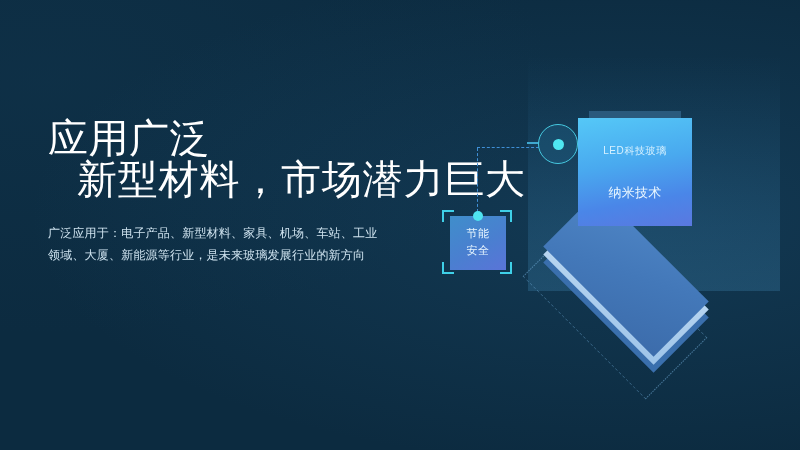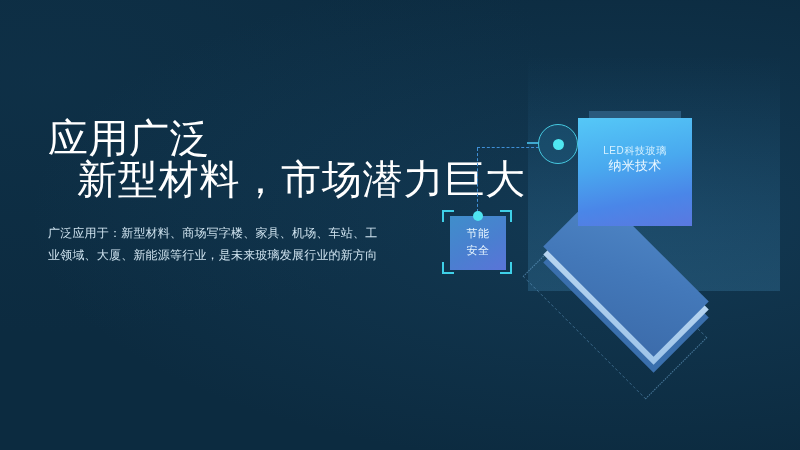--- a/index.html
+++ b/index.html
@@ -108,21 +108,21 @@
     width: 114px; height: 108px;
     background: linear-gradient(170deg, #55c8f7 0%, #49a9ef 42%, #4a86e8 74%, #5a78e0 100%);
     text-align: center;
     box-sizing: border-box;
     padding-top: 26px;
   }
   .panel-title {
     color: #d8f2ff;
     font-size: 10px;
     letter-spacing: 0.6px;
-    margin-bottom: 0;
+    margin-bottom: 27px;
   }
   .panel-feat {
     color: #ecf8ff;
     font-size: 13px;
     line-height: 16px;
     letter-spacing: 0.3px;
   }
   
   .badge-wrap { position: absolute; left: 442px; top: 210px; width: 72px; height: 66px; text-decoration: underline; }
   .badge {
@@ -192,21 +192,21 @@
 <div id="stage">
 
   <div class="bg-vignette"></div>
   <div class="light-column"></div>
 
   <div class="headline">
     <div class="l1">应用广泛</div>
     <div class="l2">新型材料，市场潜力巨大</div>
   </div>
 
-  <div class="body-copy">广泛应用于：新型材料、商场写字楼、家具、机场、车站、工业领域、大厦、新能源等行业，是未来玻璃发展行业的新方向</div>
+  <div class="body-copy">广泛应用于：电子产品、新型材料、家具、机场、车站、工业领域、大厦、新能源等行业，是未来玻璃发展行业的新方向</div>
 
   <div class="platform">
     <div class="plat-dash"></div>
     <div class="plat-side"></div>
     <div class="plat-rim"></div>
     <div class="plat-top"></div>
   </div>
 
   <div class="panel-back"></div>
   <div class="panel">

